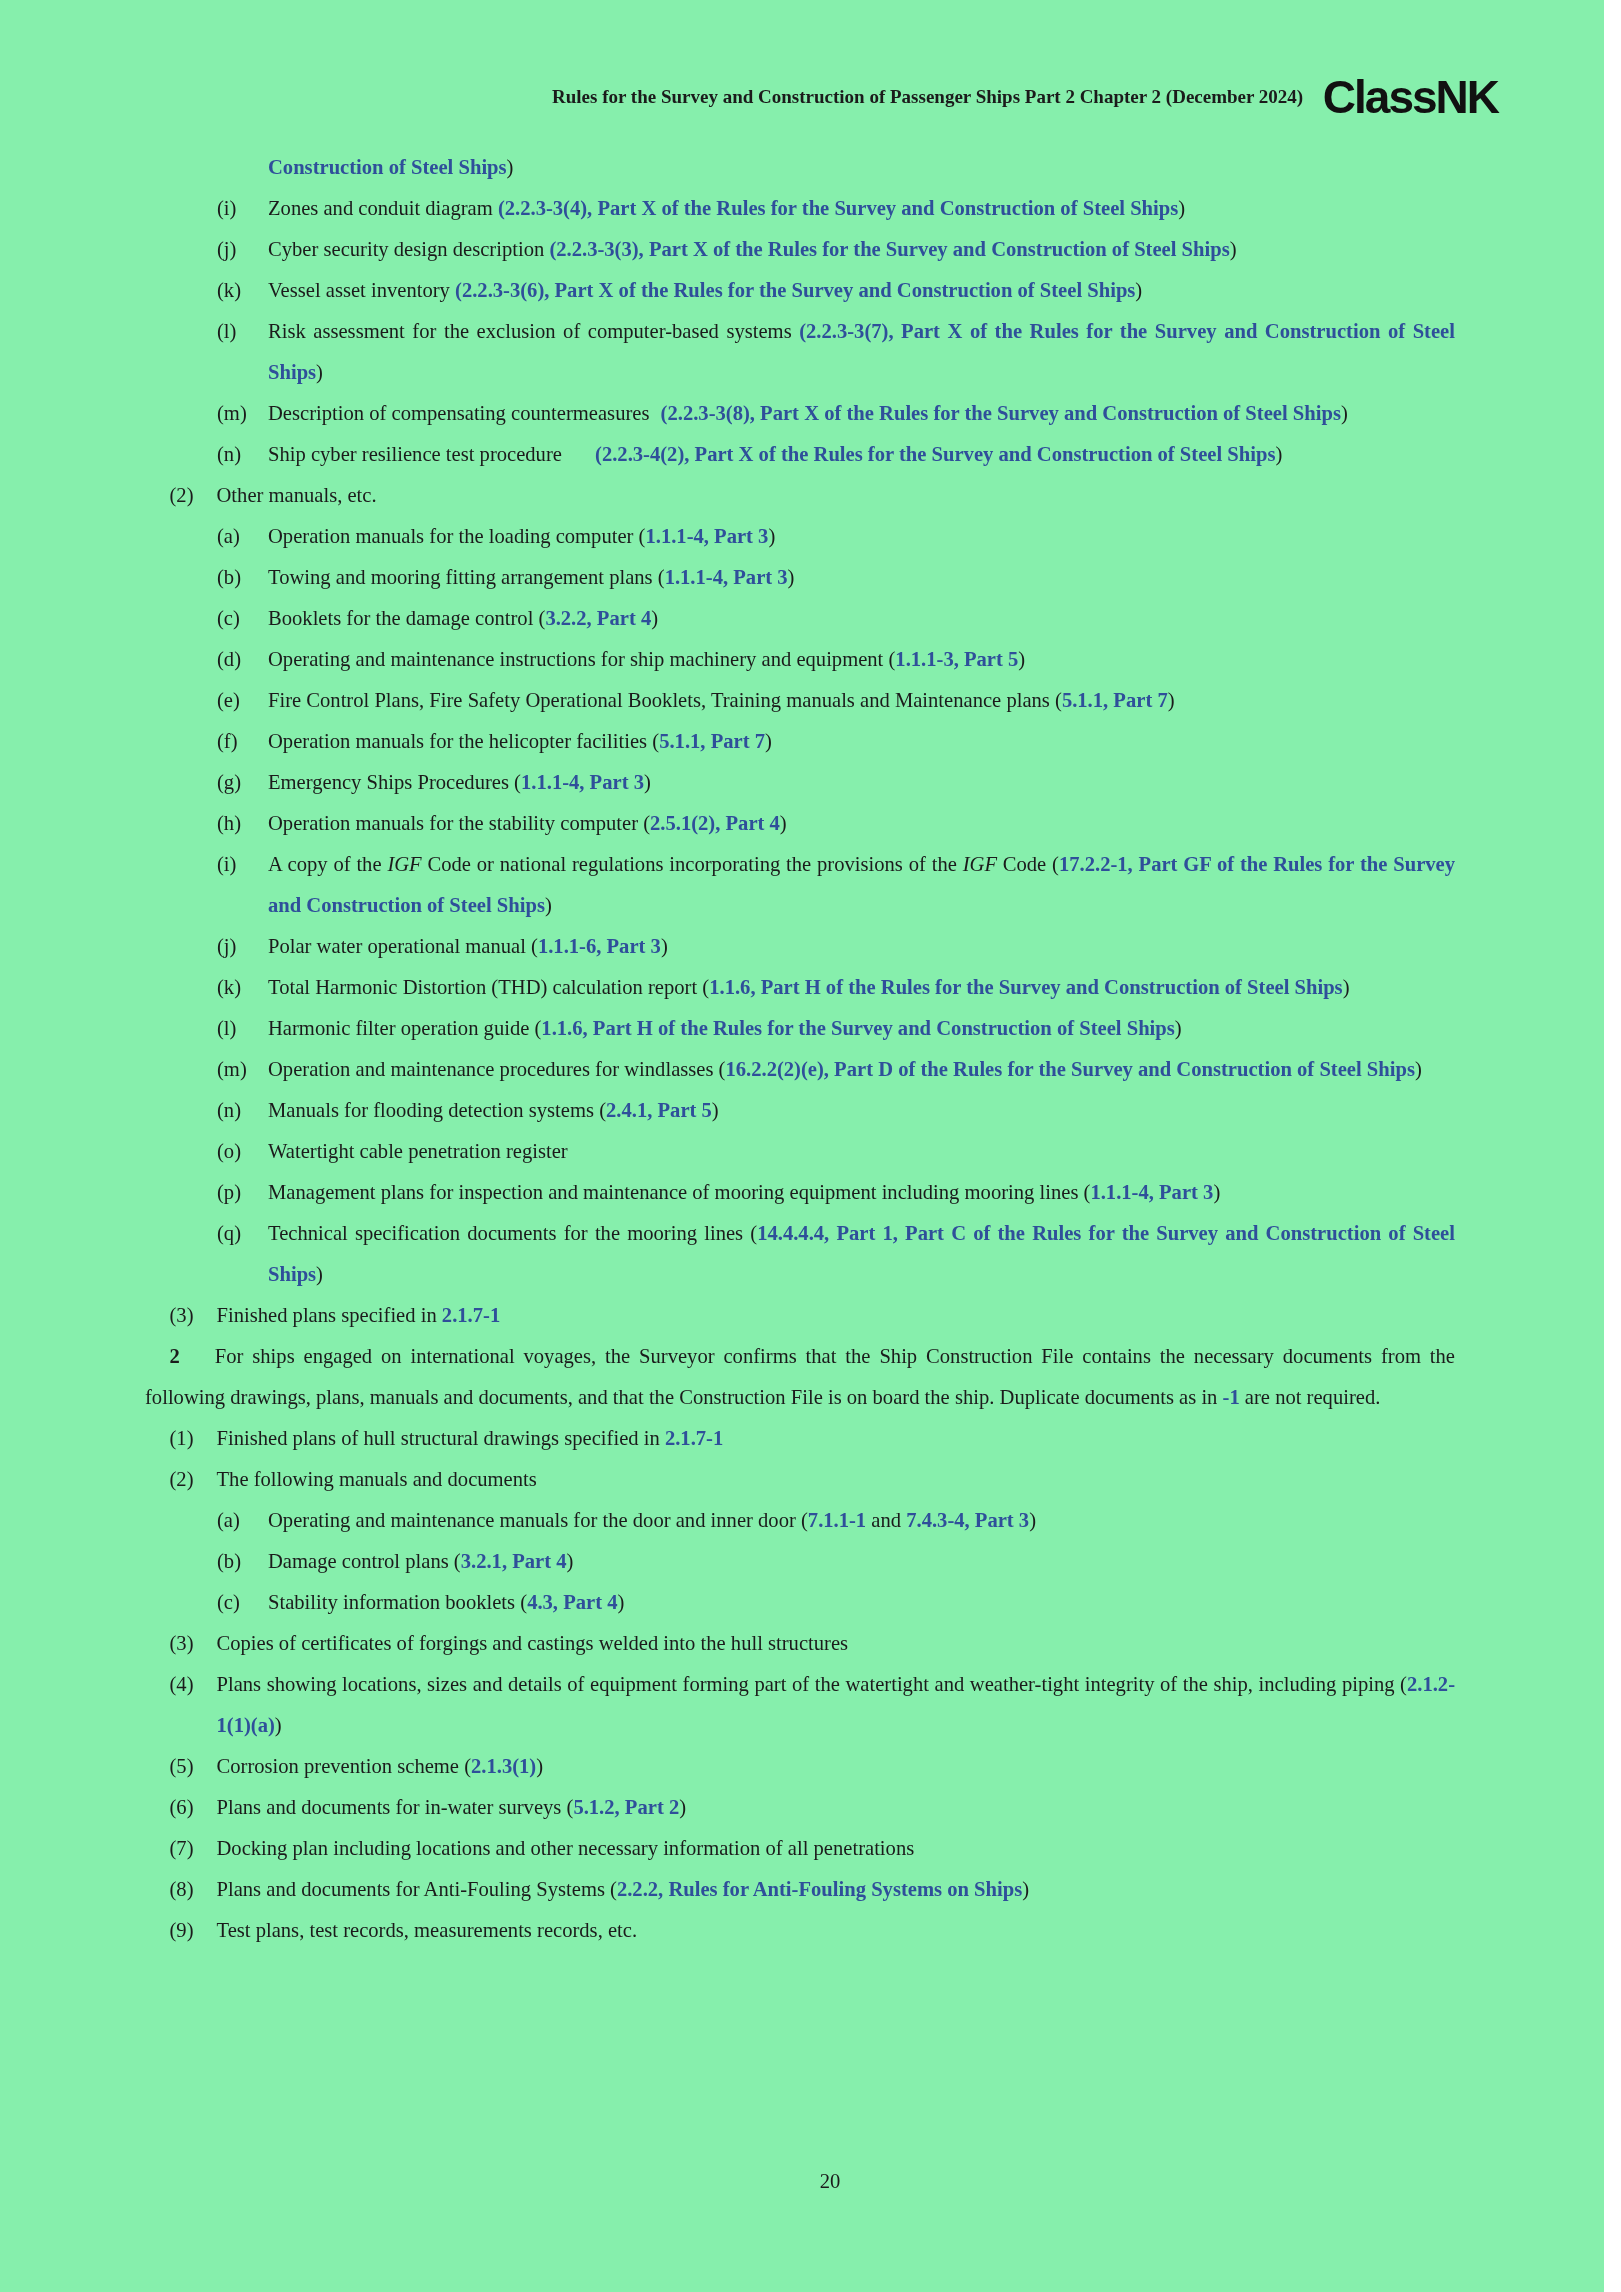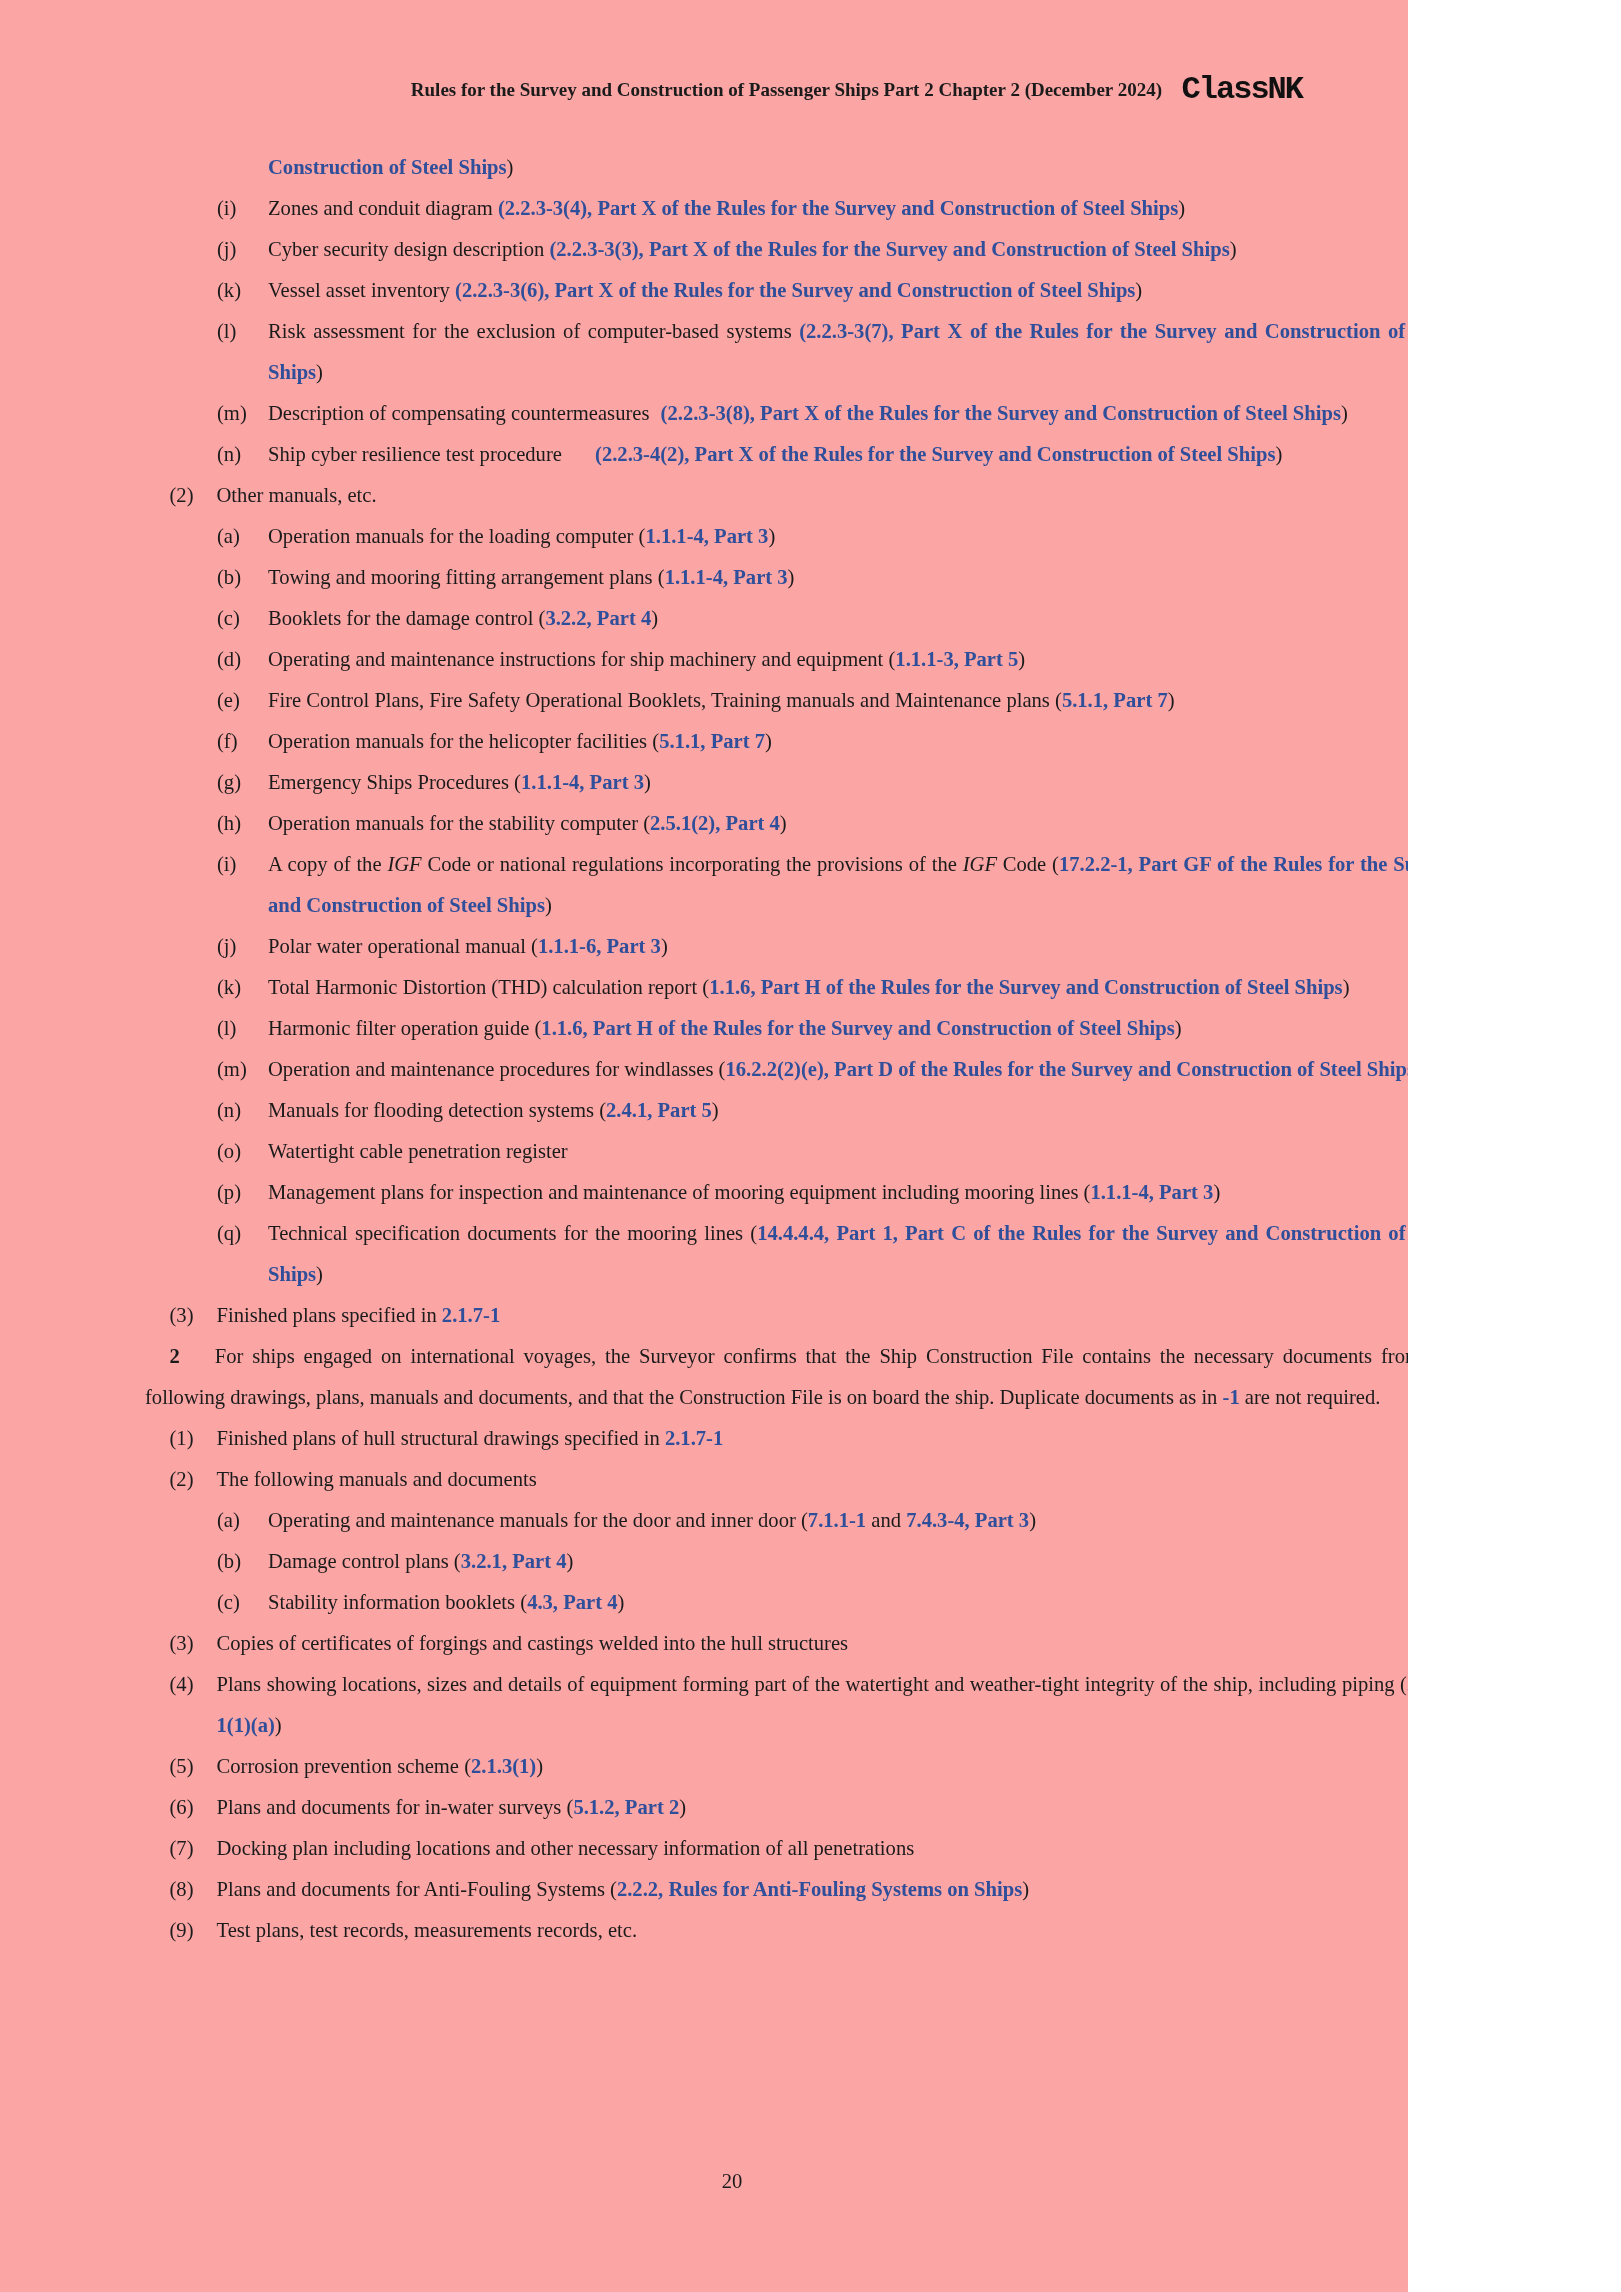--- a/index.html
+++ b/index.html
@@ -1,31 +1,31 @@
 <!DOCTYPE html>
 <html><head>
 <meta charset="utf-8">
 <style>
   html,body { margin:0; padding:0; background:#ffffff; }
   .page {
     position:relative;
-    width:1408px; height:2293px;
-    background:#fca5a5;
+    width:1604px; height:2293px;
+    background:#86efac;
     font-family:"Liberation Serif", serif;
     color:#1b1b1b;
     overflow:hidden;
   }
   .header {
     position:absolute; top:74px; left:0; right:106px;
     display:flex; justify-content:flex-end; align-items:center; gap:19.6px;
   }
   .header-title { font-weight:bold; font-size:19px; white-space:nowrap; }
   .logo {
-    font-family:Liberation Mono, monospace;
-    font-weight:900; font-size:32px; letter-spacing:-2px;
+    font-family:Liberation Sans, sans-serif;
+    font-weight:900; font-size:46px; letter-spacing:-2px;
     color:#111; line-height:1;
   }
   .content {
     position:absolute; left:145px; top:147px; width:1310px;
     font-size:20.6px; line-height:41px;
   }
   .li { display:flex; }
   .li .marker { flex:none; }
   .li1 .marker { margin-left:24.5px; width:47px; }
   .li2 .marker { margin-left:72px; width:51px; }

